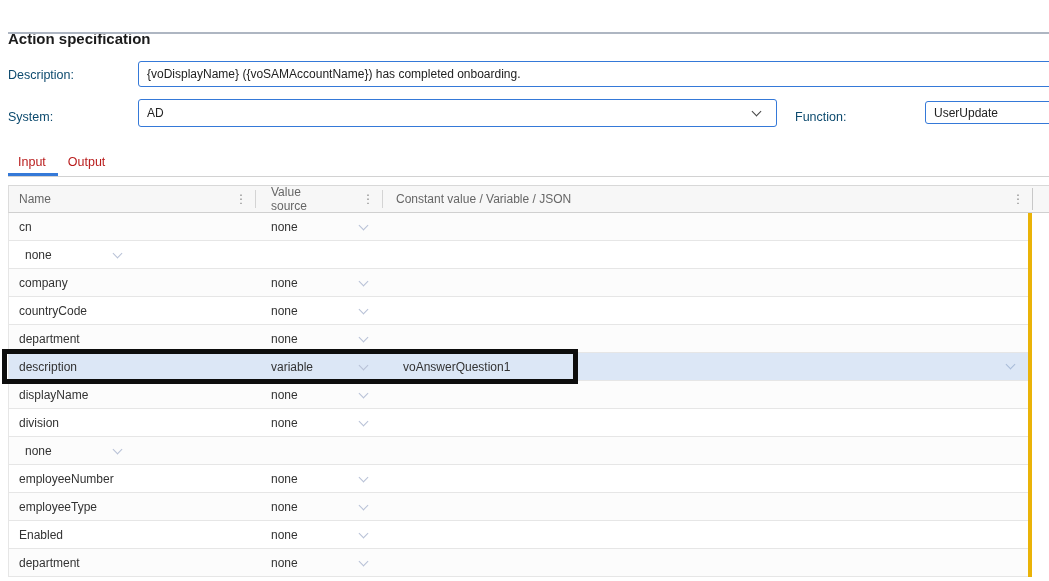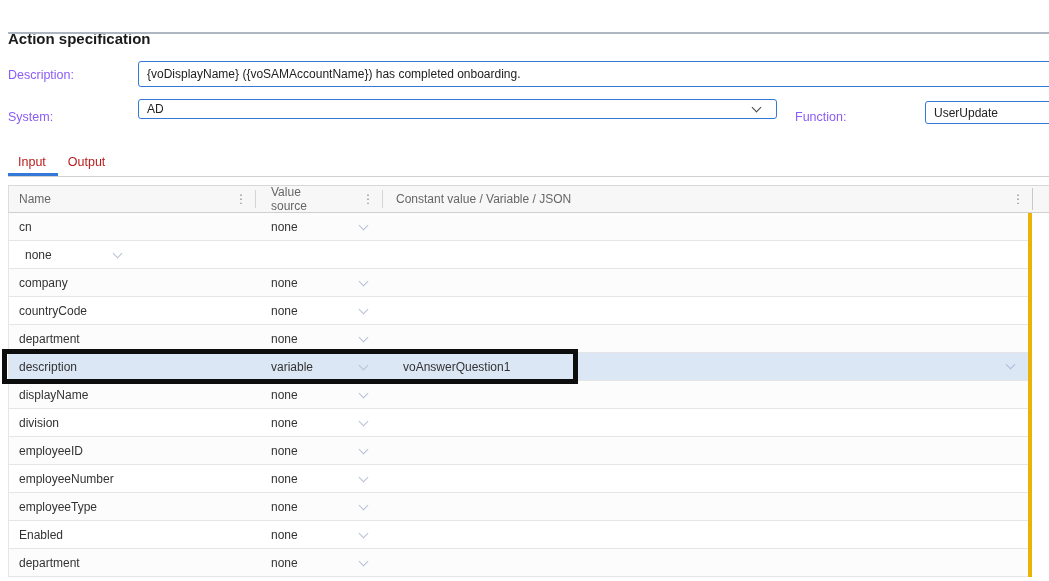--- a/index.html
+++ b/index.html
@@ -3,32 +3,32 @@
 <meta charset="utf-8">
 <style>
   * { margin:0; padding:0; box-sizing:border-box; }
   html,body { width:1049px; height:581px; background:#fff; overflow:hidden;
               font-family:"Liberation Sans", sans-serif; }
   .page { position:relative; width:1049px; height:581px; }
 
   .page-title { position:absolute; left:8px; top:6px; font-size:15px; font-weight:600; color:#1b1b1b;margin-top:24px; }
   .title-divider { position:absolute; left:8px; right:0; top:32px; height:2px; background:#aeb6c2; }
 
-  .form-label { position:absolute; font-size:12.5px; color:#8b5cf6; }
+  .form-label { position:absolute; font-size:12.5px; color:#0c4a6e; }
   .lbl-description { left:8px; top:68px; }
   .lbl-system { left:8px; top:110px; }
   .lbl-function { left:795px; top:110px; }
 
   .text-input { position:absolute; border:1px solid #3579d8; border-radius:3px;
                 font-family:"Liberation Sans", sans-serif; font-size:12px; color:#222;
                 padding:0 8px; background:#fff; outline:none; }
   .inp-description { left:138px; top:61px; right:-8px; height:26px; }
   .inp-function { left:925px; top:101px; right:-8px; height:23px; }
 
-  .select-box { position:absolute; left:138px; top:99px; width:639px; height:20px;
+  .select-box { position:absolute; left:138px; top:99px; width:639px; height:28px;
                 border:1px solid #3579d8; border-radius:3px; background:#fff;
                 display:flex; align-items:center; padding:0 8px; font-size:12px; color:#222;
                 cursor:pointer; }
   .select-box .chev { margin-left:auto; margin-right:8px; }
 
   .chev { width:7px; height:7px; border-right:1.6px solid #444; border-bottom:1.6px solid #444;
           transform:rotate(45deg); display:inline-block; margin-top:-3px; }
   .chev.light { border-color:#b7c1d6; }
 
   .tabbar { position:absolute; left:8px; top:150px; right:0; height:27px;
@@ -185,21 +185,20 @@
     <span class="cell-name">division</span>
     <span class="cell-value">none</span>
     <span class="vs-chev-wrap">
       <span class="chev light"></span>
     </span>
     <span class="cell-constant"></span>
 
   </div>
 
   <div class="grid-row">
-    <span class="cell-name">employeeID</span>
     <span class="cell-value">none</span>
     <span class="vs-chev-wrap">
       <span class="chev light"></span>
     </span>
     <span class="cell-constant"></span>
 
   </div>
 
   <div class="grid-row">
     <span class="cell-name">employeeNumber</span>

